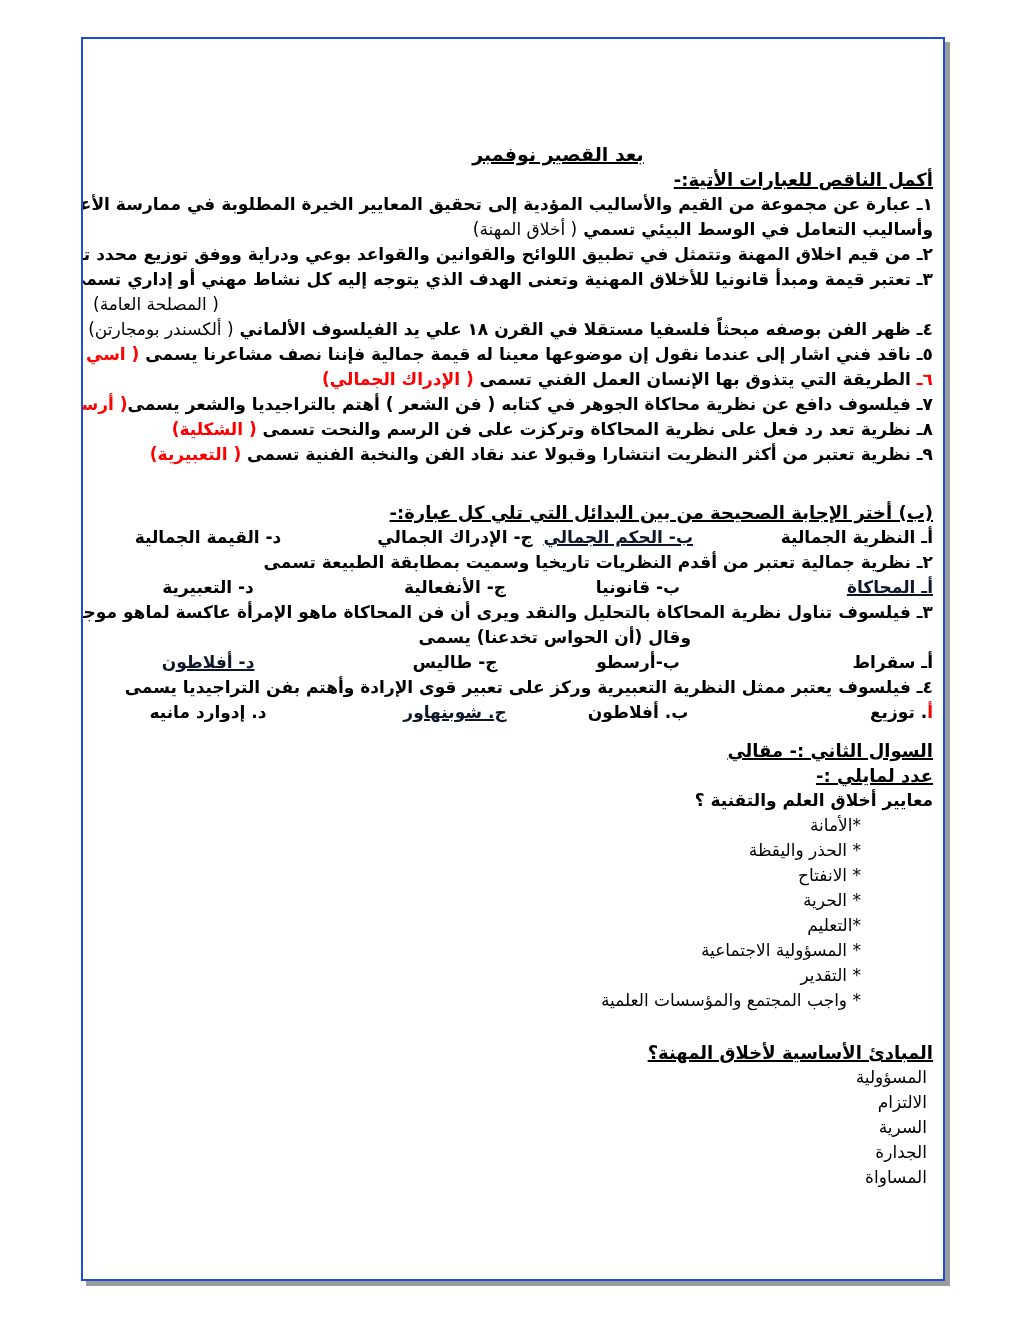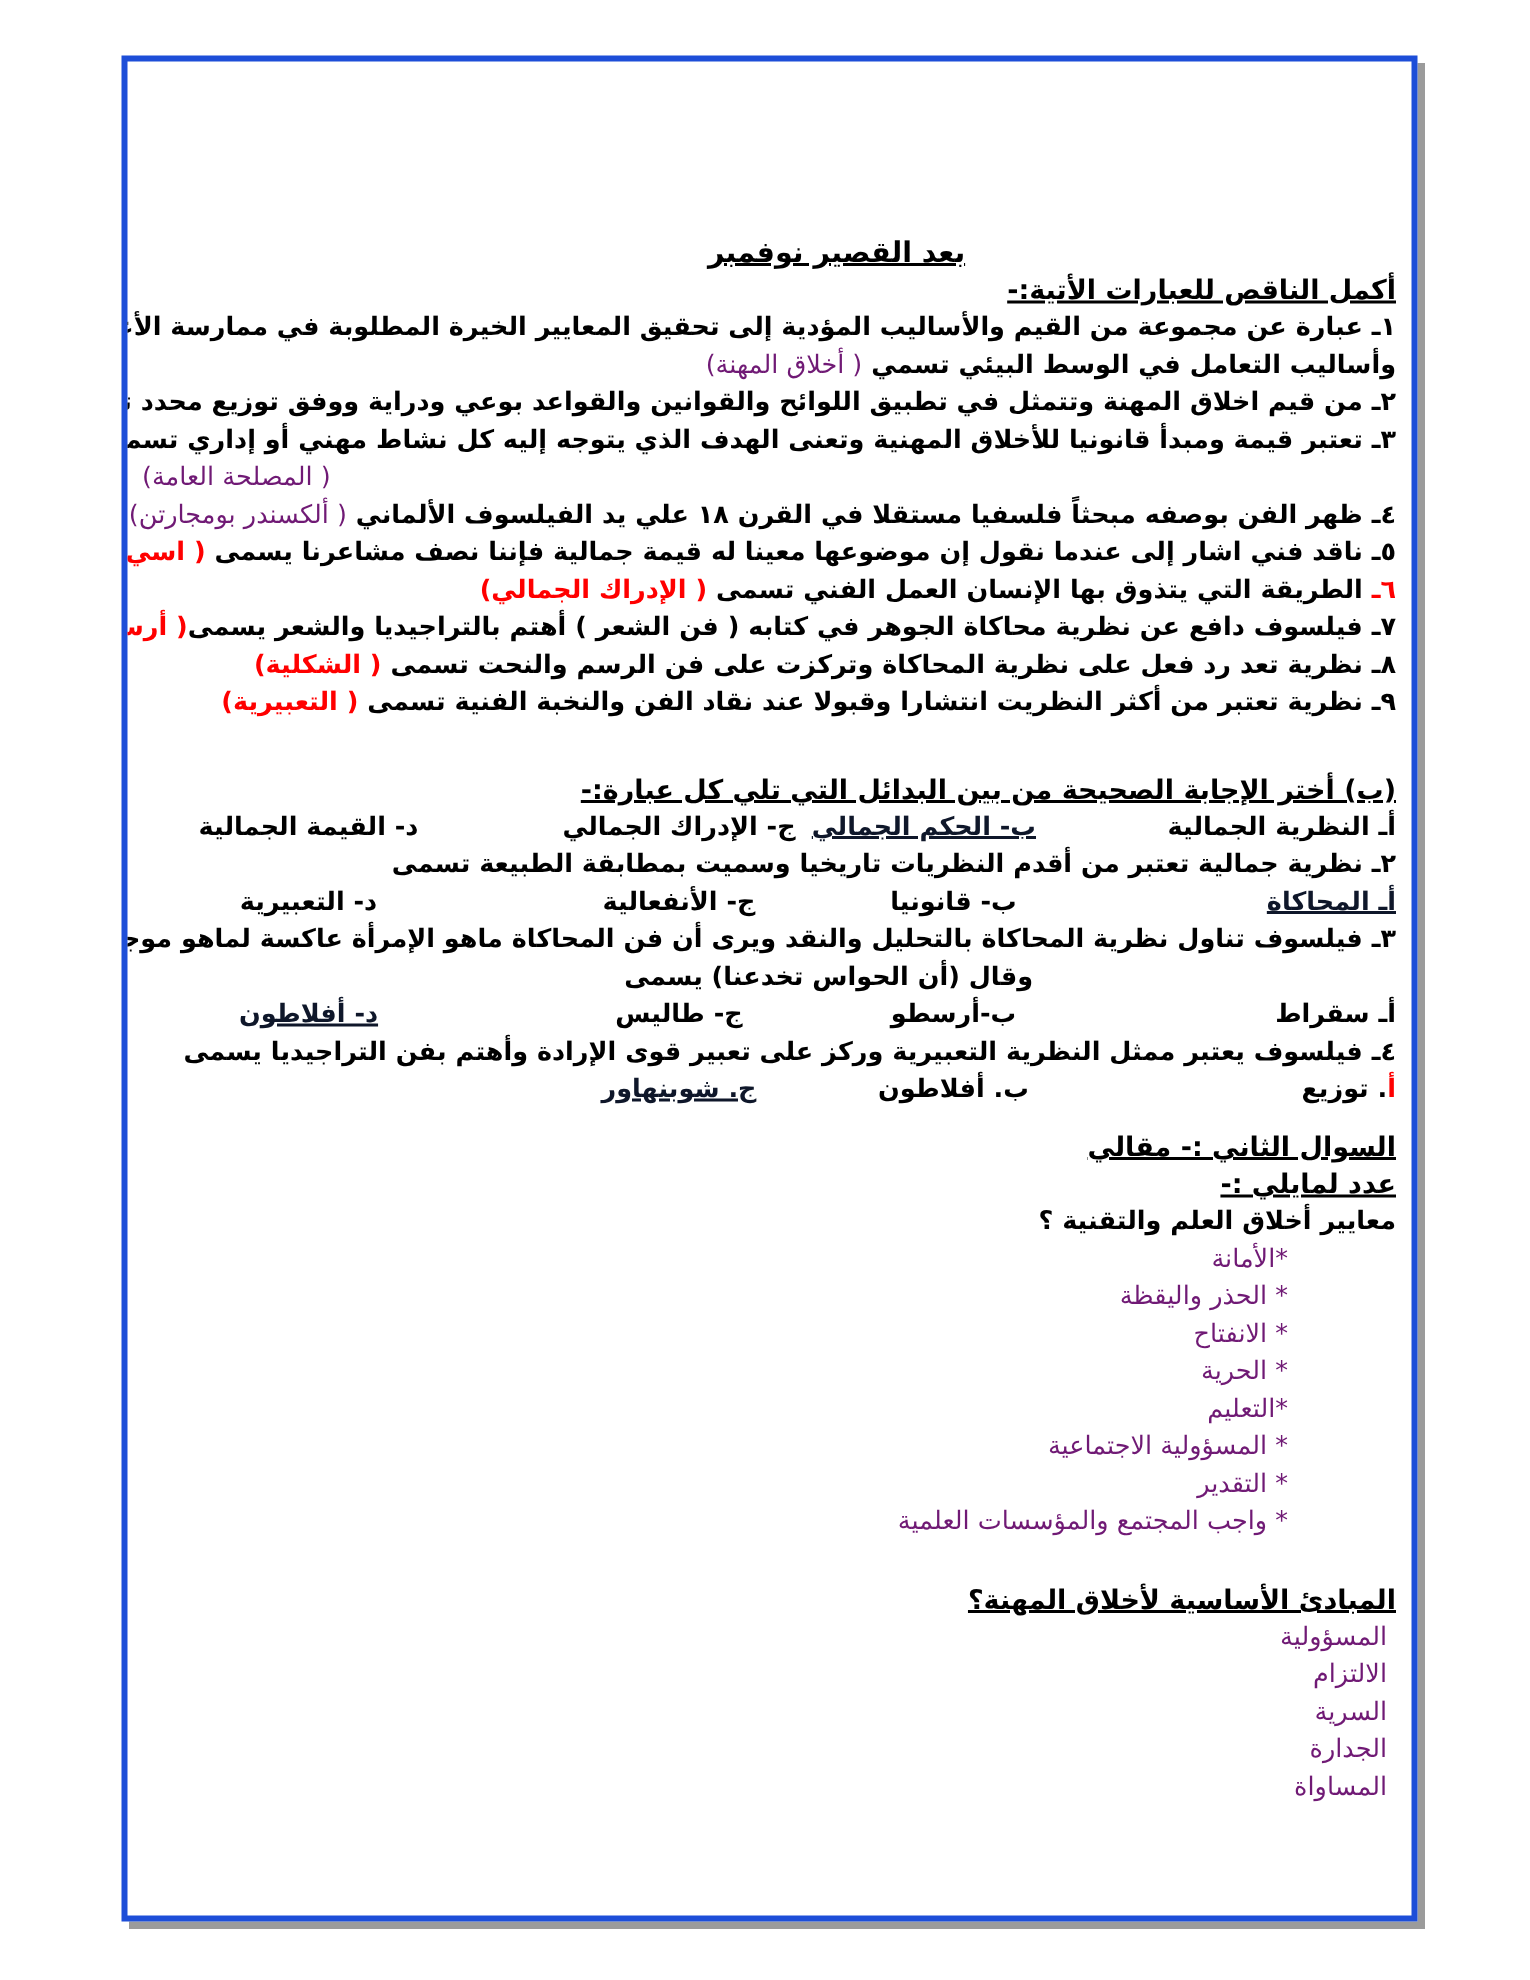--- a/index.html
+++ b/index.html
@@ -1,28 +1,28 @@
 <!DOCTYPE html>
 <html lang="ar"><head>
 <meta charset="utf-8">
 <style>
   html,body{margin:0;padding:0;background:#ffffff;}
   .canvas{position:relative;width:1020px;height:1320px;background:#ffffff;overflow:hidden;
           font-family:"DejaVu Sans",sans-serif;}
   .page{position:absolute;left:81px;top:37px;width:864px;height:1244px;box-sizing:border-box;
-        border:4px solid #1d4ed8;box-shadow:5px 5px 0 #9b9b9b;background:#ffffff;
-        direction:rtl;padding:12px 10px;color:#000;overflow:hidden;}
+        border:2px solid #1d4ed8;box-shadow:5px 5px 0 #9b9b9b;background:#ffffff;
+        direction:rtl;padding:0 10px;color:#000;overflow:hidden;}
   .ln{line-height:25px;font-size:17px;font-weight:bold;white-space:nowrap;text-align:right;}
   .title{margin-top:103px;text-align:center;transform:translateX(45px);font-size:19px;}
   .hd{font-size:18px;}
   .u{text-decoration:underline;text-decoration-thickness:2px;}
   .left{text-align:left;}
   .between{display:flex;justify-content:space-between;}
   .indent-waqal{padding-right:242px;}
-  .red{color:#701a75;font-weight:normal;}
+  .red{color:#000000;font-weight:normal;}
   .redb{color:#ff0000;font-weight:bold;}
   .ans{color:#0f172a;font-weight:bold;text-decoration:underline;text-decoration-thickness:2px;}
   .opts{display:grid;grid-template-columns:240px 110px 256px 238px;line-height:25px;
         font-size:17px;font-weight:bold;white-space:nowrap;}
   .opt{text-align:center;}
   .o1{text-align:right;}
   .mt-b{margin-top:33px;}
   .mt-essay{margin-top:13px;}
   .mt-princ{margin-top:27px;}
   .star{padding-right:72px;}
@@ -87,20 +87,21 @@
       <span class="opt">ب-أرسطو</span>
       <span class="opt">ج- طاليس</span>
       <span class="opt ans">د- أفلاطون</span>
     </div>
 
     <div class="ln">٤ـ فيلسوف يعتبر ممثل النظرية التعبيرية وركز على تعبير قوى الإرادة وأهتم بفن التراجيديا يسمى</div>
     <div class="opts">
       <span class="opt o1"><span class="redb">أ</span><span>. توزيع</span></span>
       <span class="opt">ب. أفلاطون</span>
       <span class="opt ans">ج. شوبنهاور</span>
+      <span class="opt">د. إدوارد مانيه</span>
     </div>
 
     <div class="ln hd u mt-essay">السوال الثاني :- مقالي</div>
     <div class="ln hd u">عدد لمايلي :-</div>
     <div class="ln">معايير أخلاق العلم والتقنية ؟</div>
 
     <div class="ln star"><span class="red">*الأمانة</span></div>
     <div class="ln star"><span class="red">* الحذر واليقظة</span></div>
     <div class="ln star"><span class="red">* الانفتاح</span></div>
     <div class="ln star"><span class="red">* الحرية</span></div>

